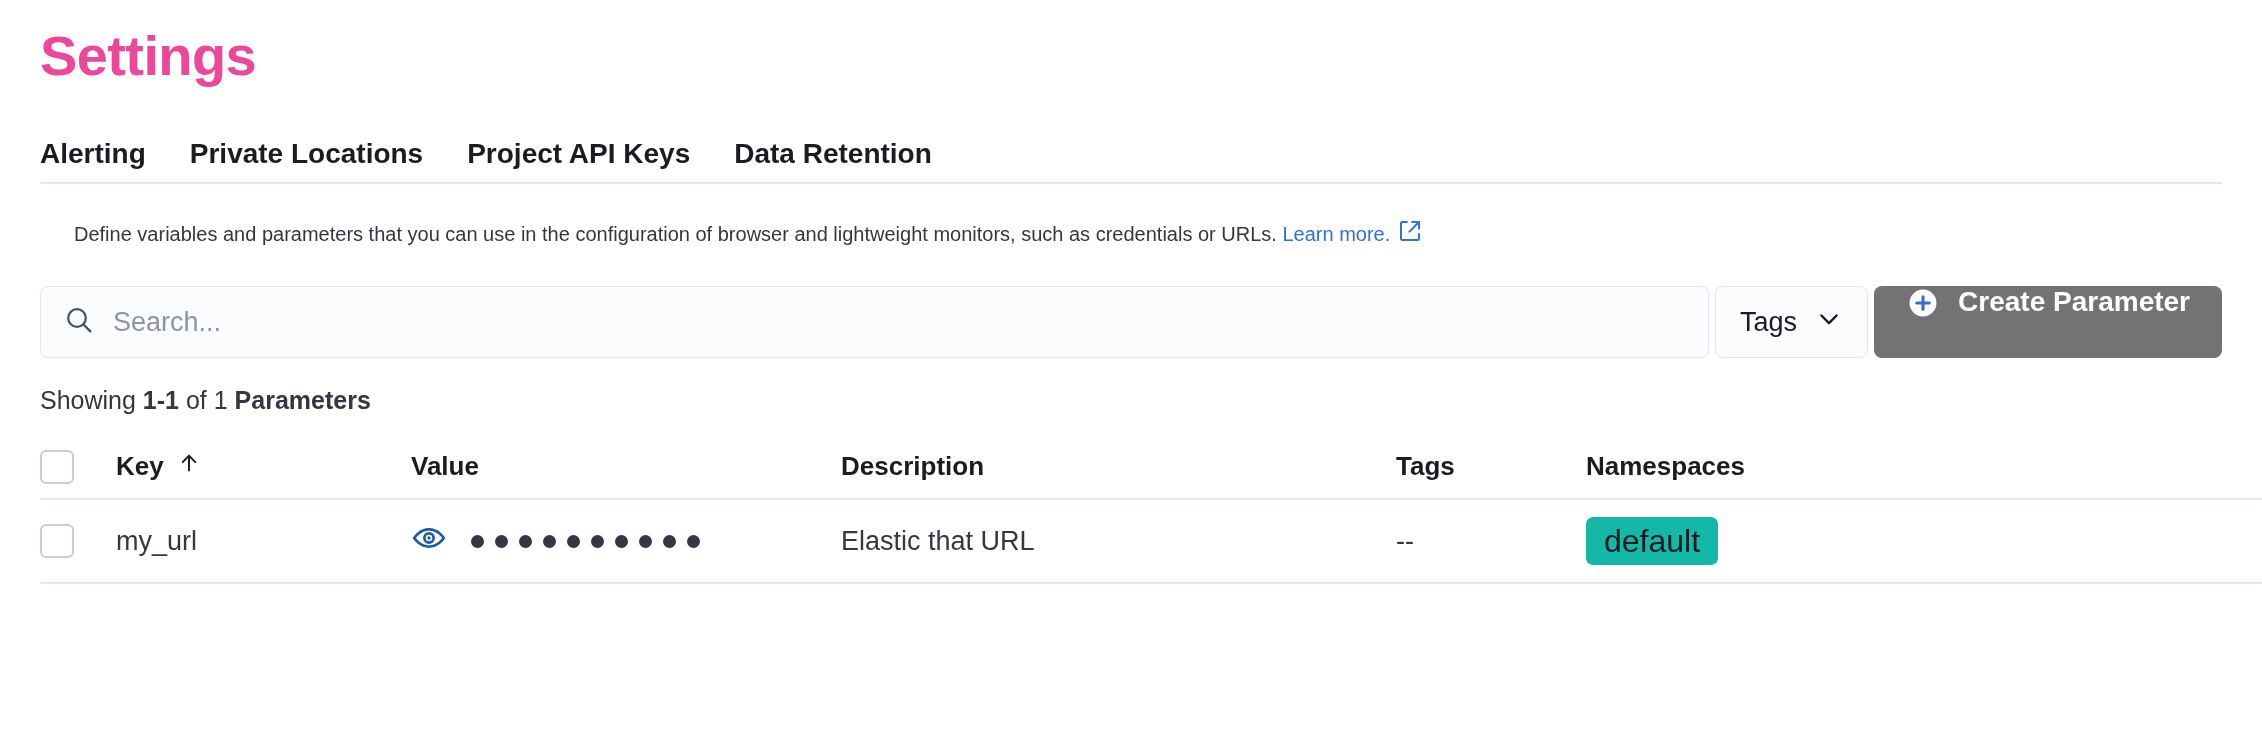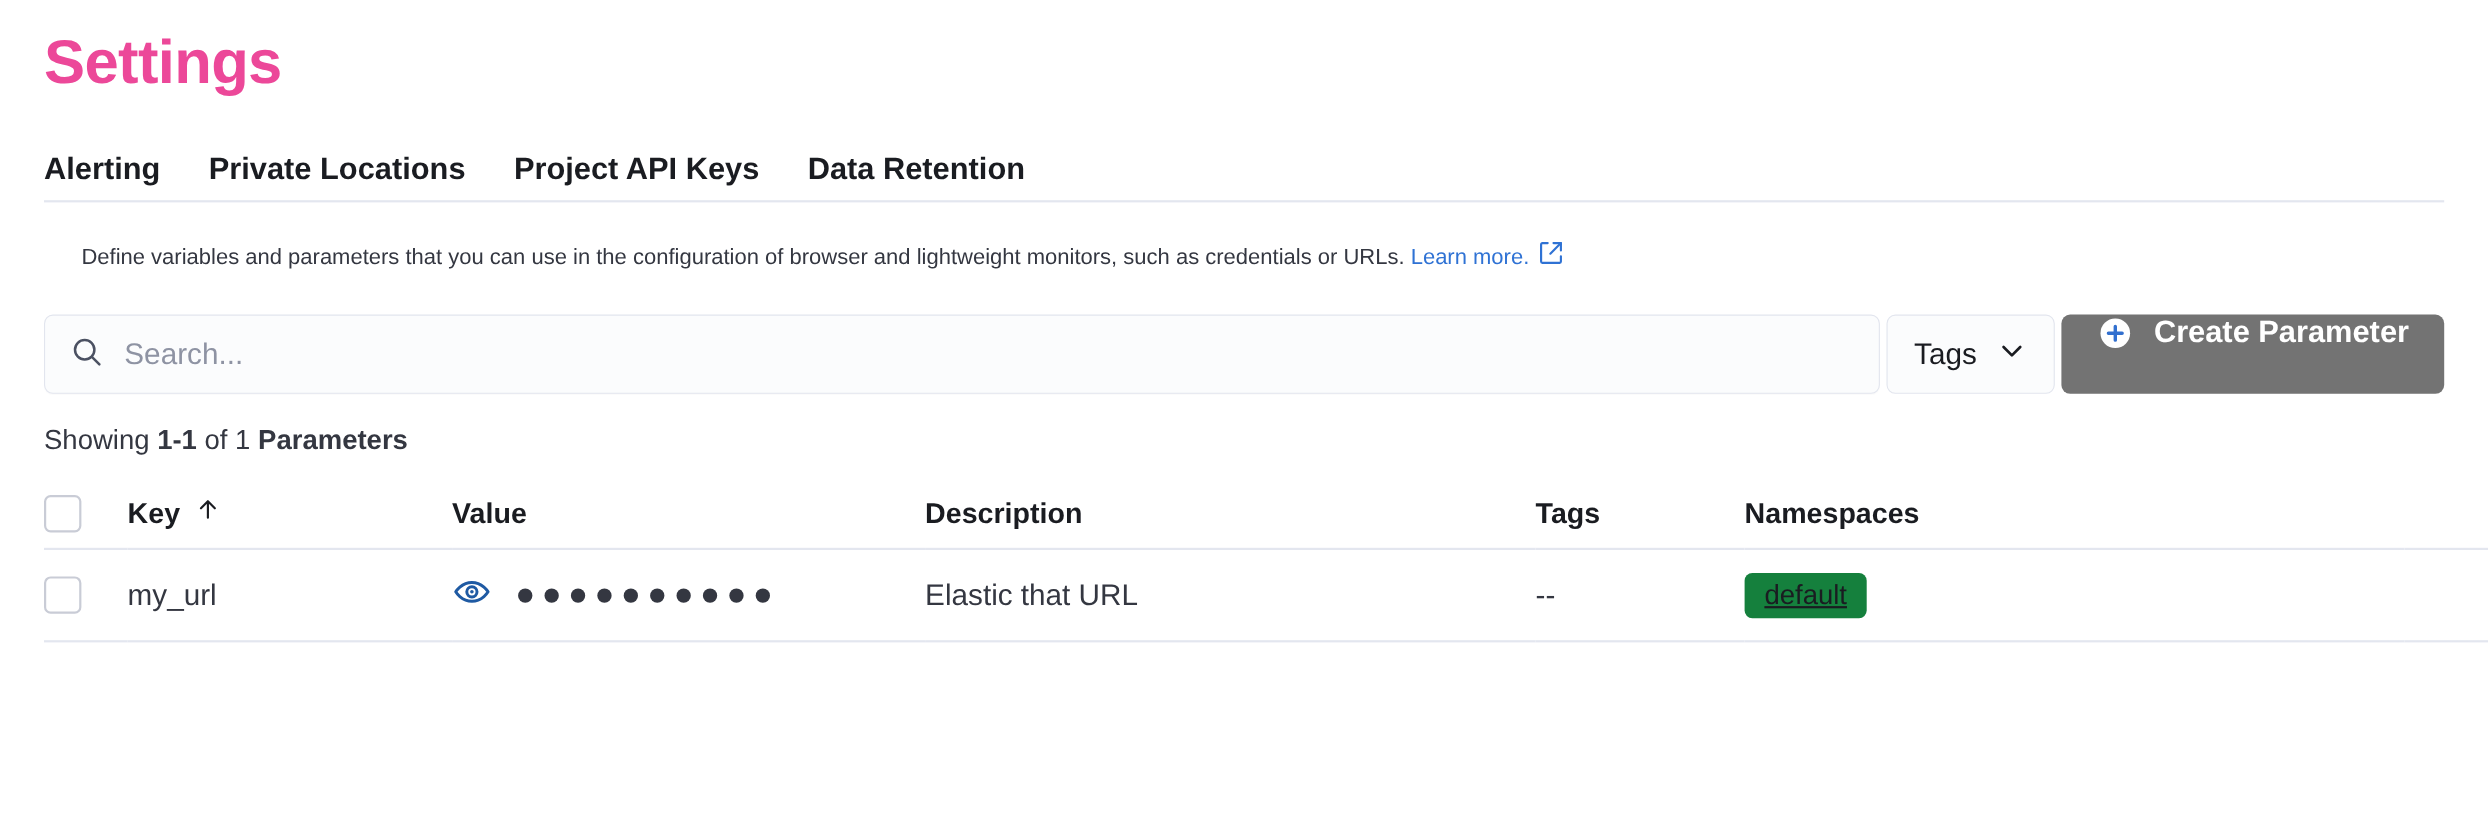--- a/index.html
+++ b/index.html
@@ -209,28 +209,27 @@
   .dot {
     width: 13px; height: 13px;
     border-radius: 50%;
     background: #343741;
     display: block;
   }
   .value-cell { display: flex; align-items: center; gap: 24px; }
 
   .badge {
     display: inline-block;
-    background: #15803d;
+    background: #14b8a6;
     color: #1a1c21;
     border-radius: 7px;
     padding: 8px 18px;
-    font-size: 25px;
+    font-size: 32px;
     line-height: 1;
     font-weight: 400;
-    text-decoration: underline;
   }
 
   .actions {
     display: flex;
     align-items: center;
     justify-content: flex-end;
     gap: 40px;
     padding-right: 8px;
   }
 

